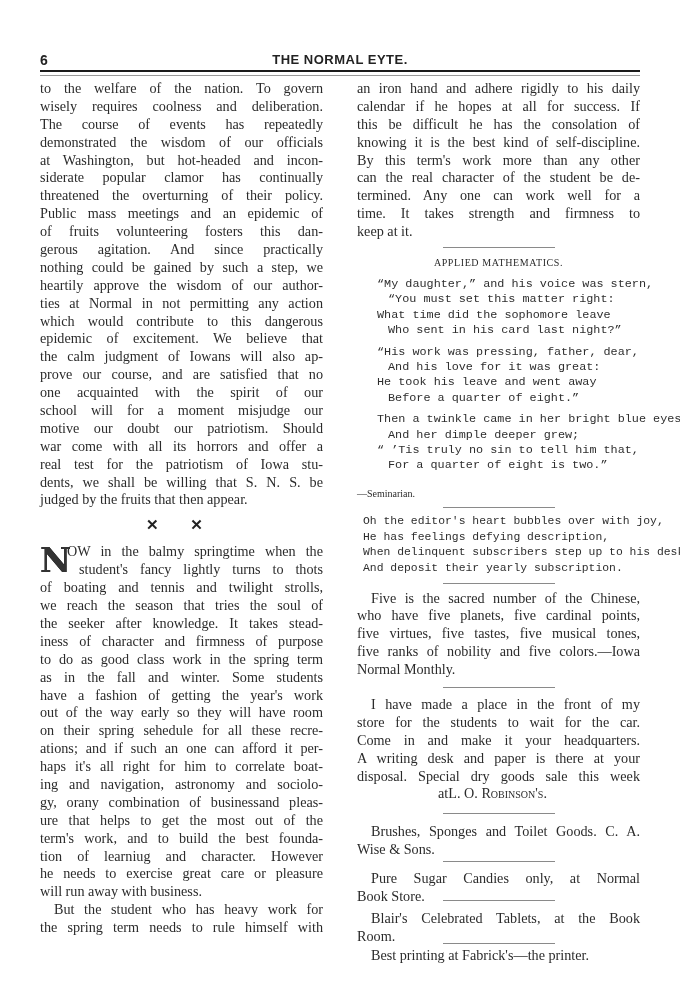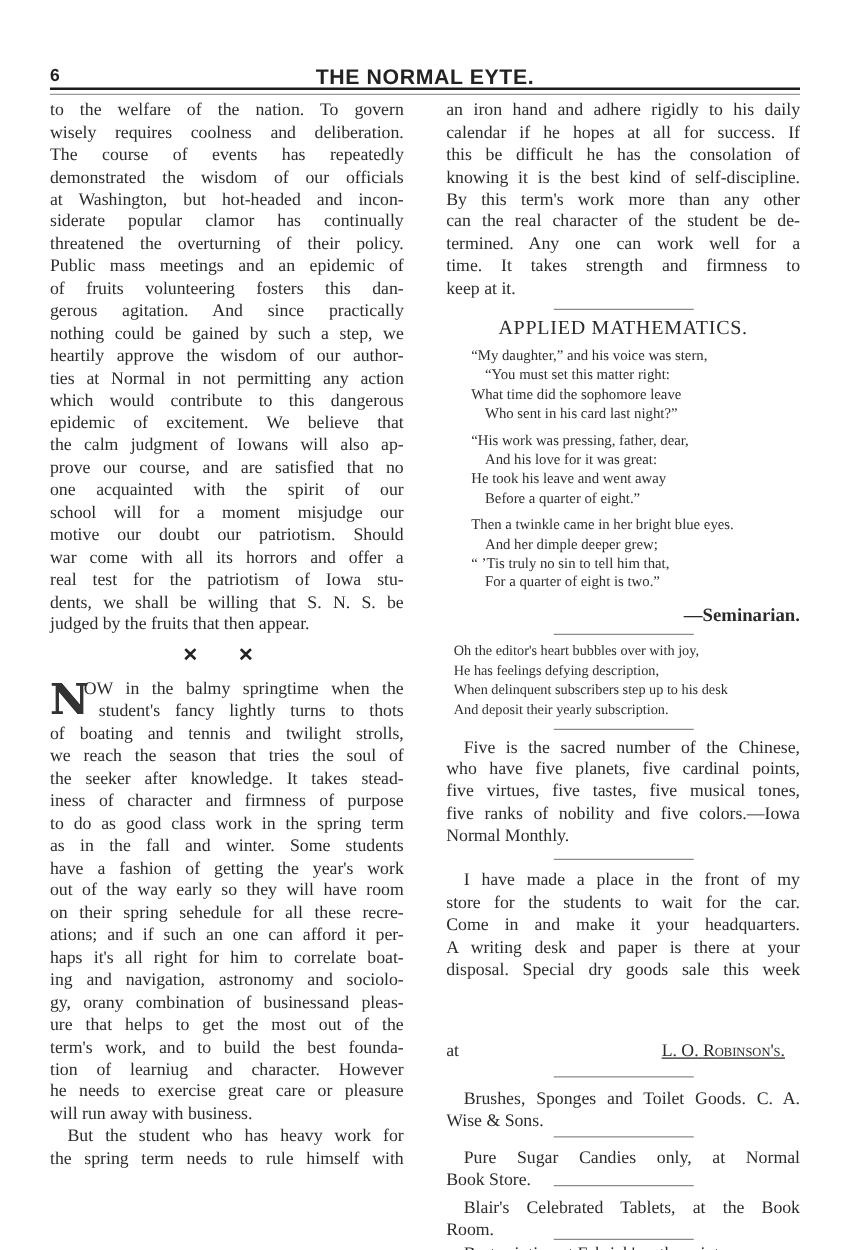--- a/index.html
+++ b/index.html
@@ -3,21 +3,21 @@
 <meta charset="utf-8">
 <style>
   html, body { margin: 0; padding: 0; background: #ffffff; }
   body { width: 680px; height: 1000px; position: relative; overflow: hidden;
          font-family: "DejaVu Serif", "Liberation Serif", serif; color: #2a2a2a; }
   .page { position: absolute; left: 0; top: 0; width: 680px; height: 1000px; }
   .header { position: absolute; top: 52px; left: 40px; width: 600px; height: 18px; }
   .page-num { position: absolute; left: 0; top: 0; font-family: "Liberation Sans", sans-serif;
               font-weight: bold; font-size: 14px; color: #222; }
   .masthead { position: absolute; left: 0; right: 0; top: 0; text-align: center;
-              font-family: "Liberation Sans", sans-serif; font-weight: bold; font-size: 17px;
+              font-family: "Liberation Sans", sans-serif; font-weight: bold; font-size: 13px;
               letter-spacing: 0.5px; color: #222; }
   .rule-thick { position: absolute; left: 40px; top: 70px; width: 600px; height: 2px; background: #1b1b1b; }
   .rule-thin  { position: absolute; left: 40px; top: 75px; width: 600px; height: 1px; background: #9a9a9a; }
 
   .col { position: absolute; top: 80px; width: 283px; font-size: 14.2px; line-height: 17.9px;
          font-family: "Liberation Serif", "DejaVu Serif", serif; color: #2b2b2b; }
   .col-left { left: 40px; }
   .col-right { left: 357px; }
   .line { display: block; text-align: justify; text-align-last: justify; white-space: nowrap;
           height: 17.9px; overflow: visible; }
@@ -27,28 +27,28 @@
               color: #222; height: 18px; font-weight: bold; }
   .dropcap-wrap { position: relative; }
   .dropcap { position: absolute; left: 0; top: 1px; font-size: 34px; line-height: 32px;
              font-family: "DejaVu Serif", serif; font-weight: bold; color: #333;
              text-shadow: 0 0 0 #000; border: 0; }
   .dc-line { padding-left: 0; }
   .dc-line.first { padding-left: 27px; }
   .dc-line.second { padding-left: 39px; }
 
   .sep { width: 112px; height: 1px; background: #8a8a8a; margin: 6px auto 6px auto; }
-  .poem-title { text-align: center; font-size: 16px; letter-spacing: 0.6px; margin: 4px 0 5px 0; color: #2b2b2b; }
+  .poem-title { text-align: center; font-size: 10px; letter-spacing: 0.6px; margin: 4px 0 5px 0; color: #2b2b2b; }
   .poem { font-size: 11.8px; line-height: 15.4px; color: #2e2e2e; }
   .stanza { margin-bottom: 6px; }
-  .pl { display: block; white-space: nowrap; }
+  .pl { display: block; white-space: nowrap; font-family: Liberation Mono, monospace; }
   .pl.in { padding-left: 11px; }
-  .attrib { text-align: right; font-size: 15px; line-height: 15.4px; padding-right: 0; font-weight: bold; }
+  .attrib { font-size: 10px; line-height: 15.4px; padding-right: 0; }
   .verse2 { font-size: 11.4px; line-height: 15.6px; padding-left: 0; margin-left: -10px; }
-  .small-caps { font-variant: small-caps; text-decoration: underline; }
+  .small-caps { font-variant: small-caps; }
 </style>
 </head>
 <body>
 
 <div class="page">
 
   <div class="header">
     <span class="page-num">6</span>
     <div class="masthead">THE NORMAL EYTE.</div>
   </div>
@@ -170,21 +170,21 @@
     </div>
 
     <div class="sep" style="margin-top:8px;margin-bottom:8px"></div>
 
     <div>
       <span class="line indent">I have made a place in the front of my</span>
       <span class="line">store for the students to wait for the car.</span>
       <span class="line">Come in and make it your headquarters.</span>
       <span class="line">A writing desk and paper is there at your</span>
       <span class="line">disposal.  Special dry goods sale this week</span>
-      <span class="line last" style="display:flex;justify-content:space-between;text-align-last:auto;margin-top:48px;">
+      <span class="line last" style="display:flex;justify-content:center;text-align-last:auto;">
         <span>at</span>
         <span class="small-caps" style="padding-right:12px">L. O. Robinson's.</span>
       </span>
     </div>
 
     <div class="sep" style="margin-top:10px;margin-bottom:9px"></div>
 
     <div>
       <span class="line indent">Brushes, Sponges and Toilet Goods.  C. A.</span>
       <span class="line last">Wise &amp; Sons.</span>

